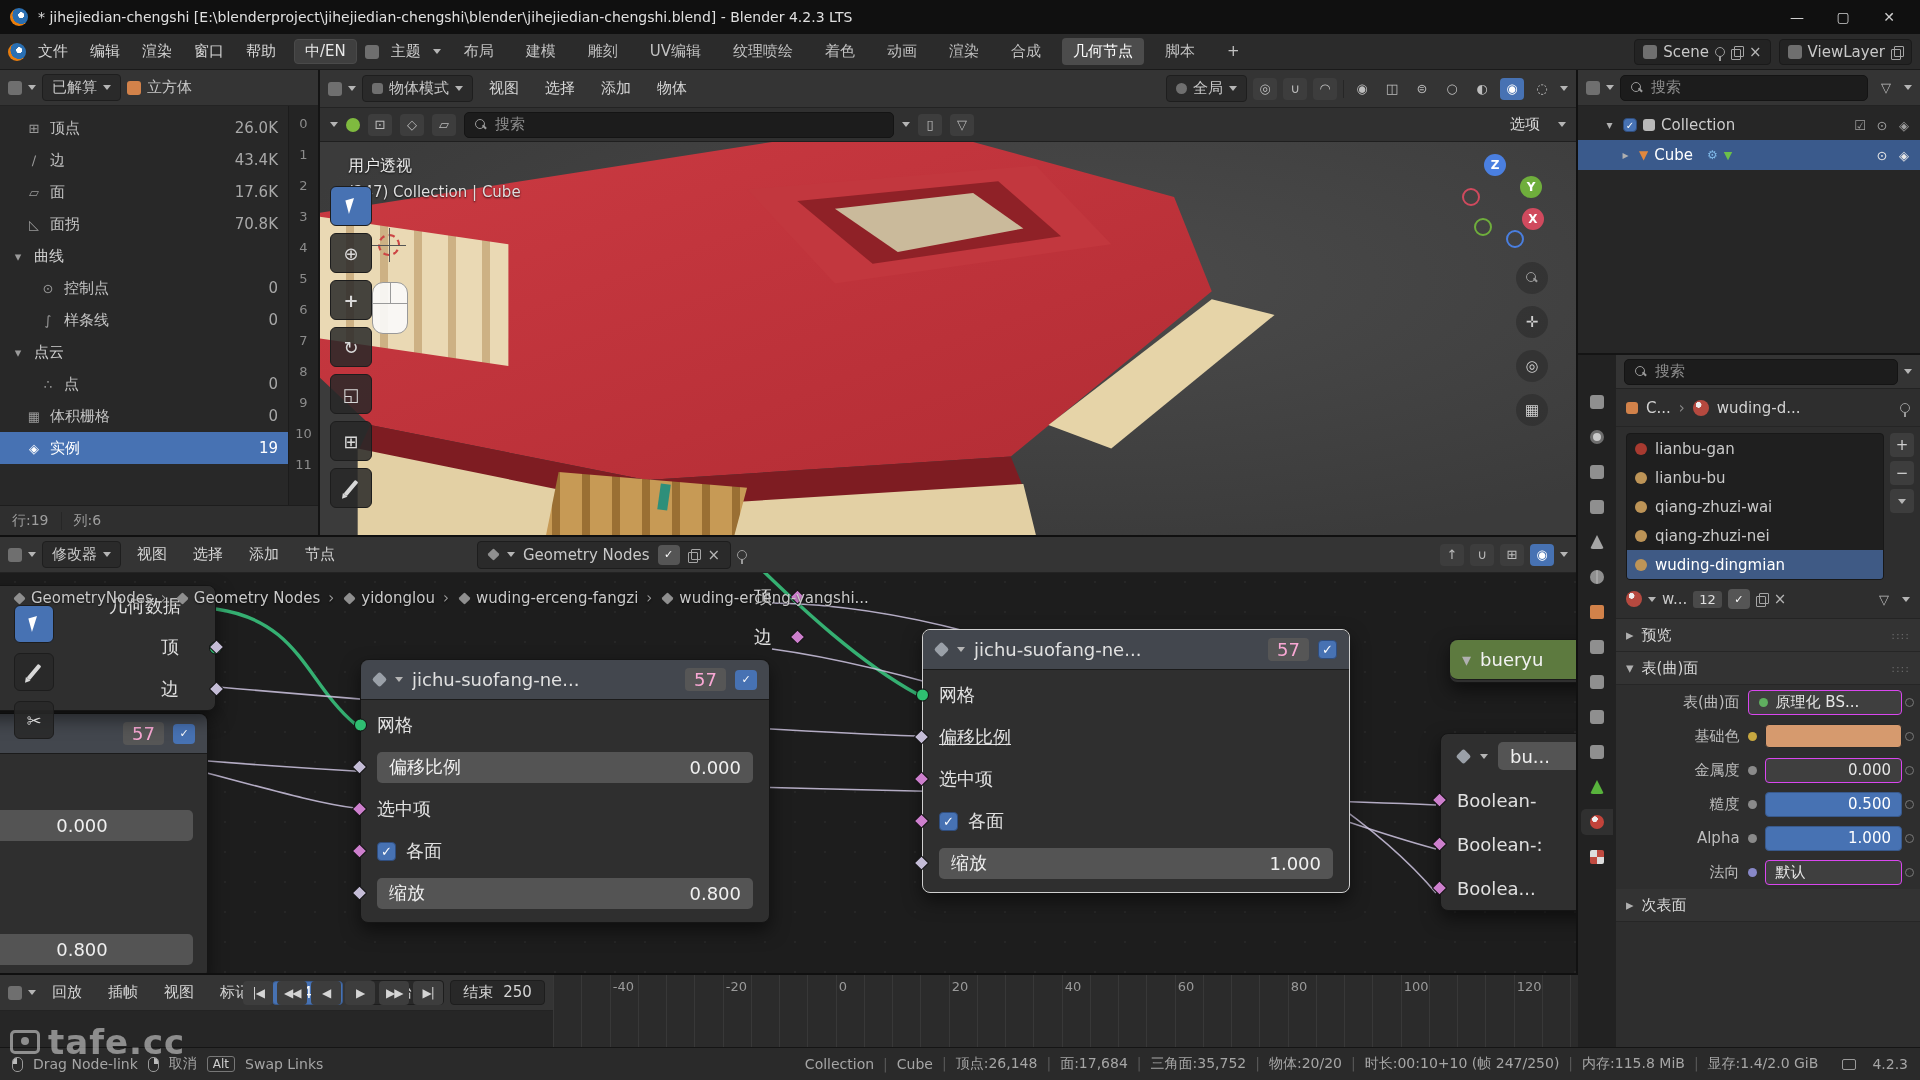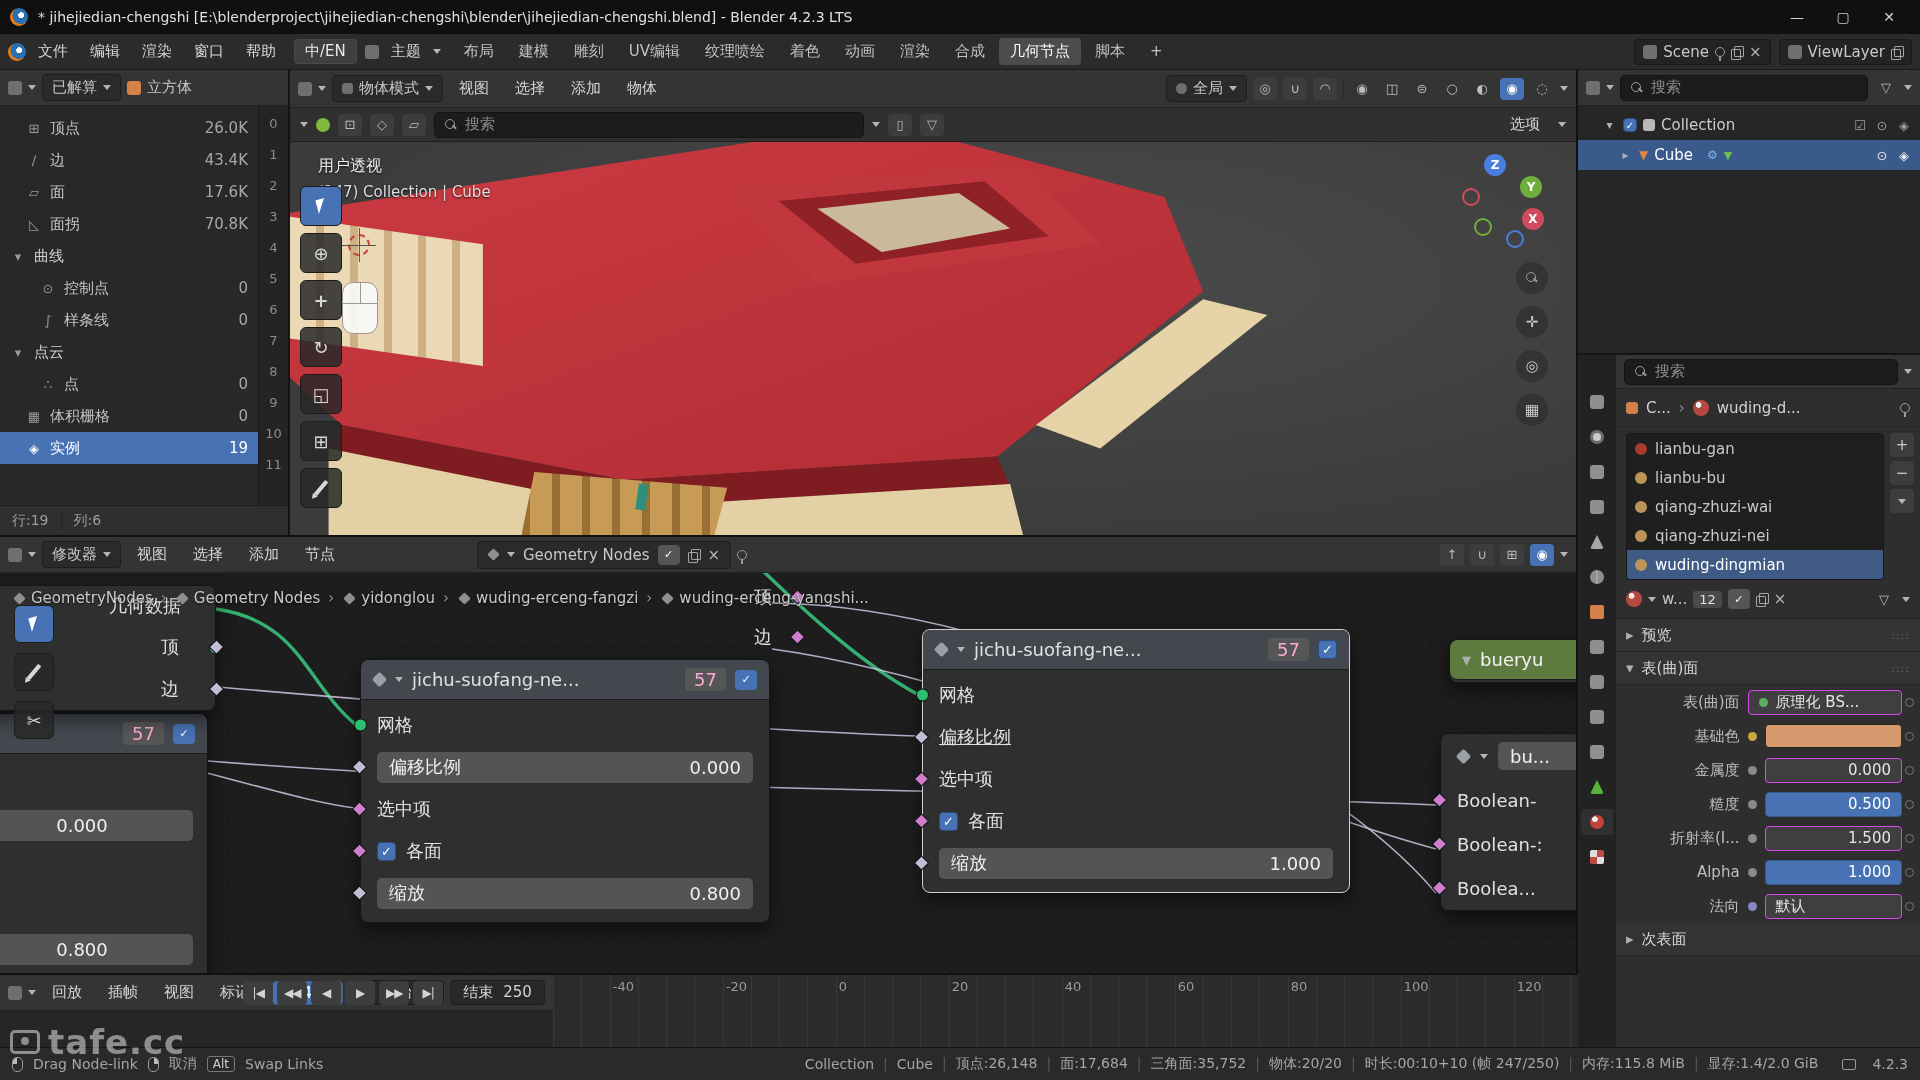--- a/index.html
+++ b/index.html
@@ -35,35 +35,35 @@
 
 .titlebar{height:34px;background:#101010;display:flex;align-items:center;padding:0 10px;gap:10px;flex:none}
 .blogo{width:18px;height:18px;border-radius:50%;background:radial-gradient(circle at 62% 40%,#fff 0 18%,#2a6fb2 20% 55%,#e87d0d 57%);flex:none}
 .titletext{color:#e0e0e0;font-size:14px;white-space:nowrap;overflow:hidden}
 .wbtns{margin-left:auto;display:flex;gap:4px}
 .wbtn{width:42px;height:26px;display:flex;align-items:center;justify-content:center;color:#cfcfcf;font-size:14px;border-radius:4px}
 
 
 .topbar{height:36px;background:#2b2b2b;display:flex;align-items:center;gap:2px;padding:0 8px;border-bottom:1px solid #1a1a1a;flex:none}
 .lang{background:#3f3f3f;border:1px solid #4a4a4a;border-radius:4px;padding:2px 10px;color:#e8e8e8;margin:0 6px}
-.wtabs{display:flex;gap:3px;margin-left:10px}
+.wtabs{display:flex;gap:10px;margin-left:10px}
 .wtab{padding:4px 11px;border-radius:4px;color:#c2c2c2;white-space:nowrap}
 .wtab.sel{background:#4c4c4c;color:#fff}
 .scenes{margin-left:auto;display:flex;gap:8px;align-items:center}
 .scdd{display:flex;align-items:center;gap:6px;background:#232323;border:1px solid #1a1a1a;border-radius:4px;padding:3px 8px}
 .mini-ic{width:14px;height:14px;border-radius:3px;background:#6f6f6f;display:inline-block}
 
 
 .main{flex:1;display:flex;min-height:0}
 .leftcol{width:1578px;display:flex;flex-direction:column;border-right:2px solid #111}
 .upper{height:465px;display:flex;flex:none}
 .rightcol{flex:1;display:flex;flex-direction:column;background:#262626}
 
 
-.sheet{width:290px;background:#282828;border-right:2px solid #141414;display:flex;flex-direction:column}
+.sheet{width:320px;background:#282828;border-right:2px solid #141414;display:flex;flex-direction:column}
 .sheet .hbar{height:36px}
 .statwrap{flex:1;display:flex;min-height:0}
 .stats{flex:1;padding-top:6px;overflow:hidden}
 .strow{display:flex;align-items:center;gap:8px;height:32px;padding:0 10px 0 26px;color:#c3c3c3}
 .strow .sic{width:16px;text-align:center;color:#9a9a9a;font-size:13px;flex:none}
 .strow .slab{flex:1;white-space:nowrap;overflow:hidden}
 .strow .sval{color:#a8a8a8}
 .strow.t-section{padding-left:10px;color:#d0d0d0}
 .strow.t-sub{padding-left:40px}
 .strow.sel{background:#4772b3;color:#fff}
@@ -892,27 +892,20 @@
               </span>
           </div>
           <div class="prow">
             <span class="plab">糙度</span>
             <span class="pdot"></span>
             <span class="pval fillon">
                 <span>0.500</span>
               </span>
           </div>
           <div class="prow">
-            <span class="plab">折射率(I...</span>
-            <span class="pdot"></span>
-            <span class="pval">
-                <span>1.500</span>
-              </span>
-          </div>
-          <div class="prow">
             <span class="plab">Alpha</span>
             <span class="pdot"></span>
             <span class="pval fillon">
                 <span>1.000</span>
               </span>
           </div>
           <div class="prow">
             <span class="plab">法向</span>
             <span class="pdot" style="background:#8888c8"></span>
             <span class="pval enum">

